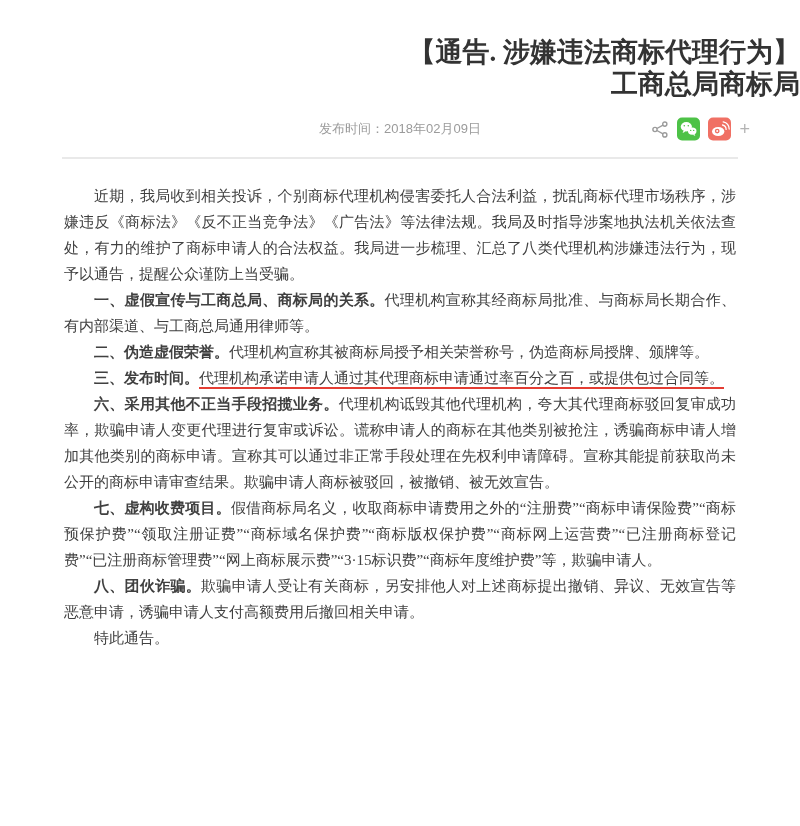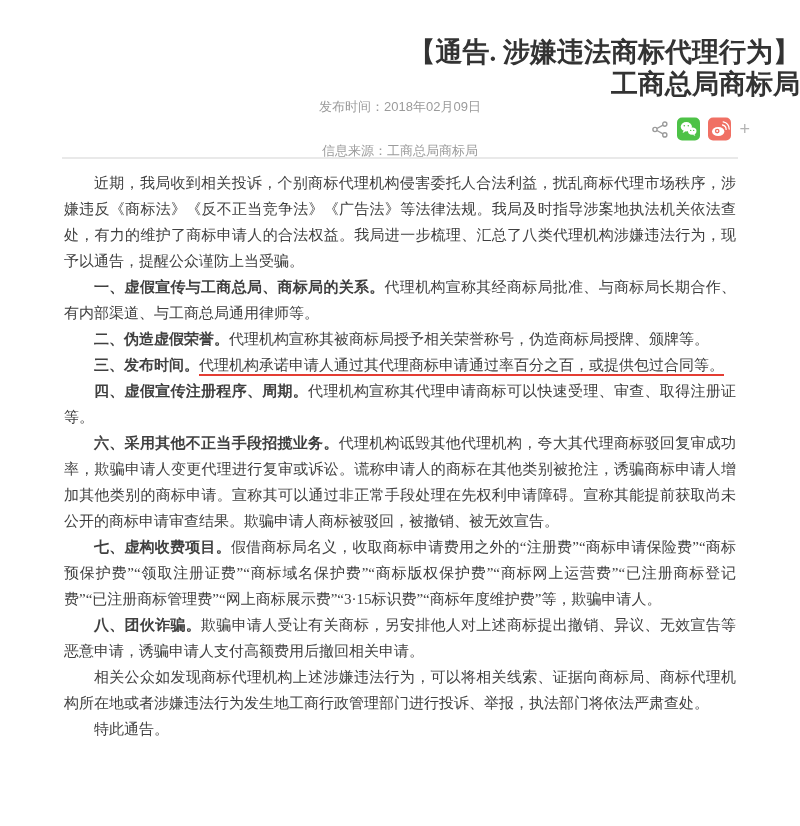--- a/index.html
+++ b/index.html
@@ -57,21 +57,21 @@
   
   .separator {
     width: 676px;
     margin: 13px auto 0;
     border-top: 2px solid #e9e9e9;
   }
 
   
   .content {
     width: 672px;
-    margin: 0 auto;
+    margin: 13px auto;
     padding-top: 11px;
     font-size: 15px;
     line-height: 26px;
     color: var(--body_color, #404040);
     text-align: justify;
   }
   .content p { margin: 0; text-indent: 2em; }
   .content .lead { font-weight: 700; }
   .red-underline {
     border-bottom: 2px solid var(--underline_red, #e43d33);
@@ -83,21 +83,20 @@
 
 <div class="page">
 
   <div class="title-block">
     <div>【通告. 涉嫌违法商标代理行为】</div>
     <div>工商总局商标局</div>
   </div>
 
   <div class="meta-row">
     <span>发布时间：2018年02月09日</span>
-    <span>信息来源：工商总局商标局</span>
 
     <span class="share-bar">
       <span class="icon-btn">
         <svg width="18" height="18" viewBox="0 0 18 18">
           <circle cx="13.8" cy="3.6" r="2.1" fill="none" stroke="#9b9b9b" stroke-width="1.4"></circle>
           <circle cx="4.0" cy="9.0" r="2.1" fill="none" stroke="#9b9b9b" stroke-width="1.4"></circle>
           <circle cx="13.8" cy="14.4" r="2.1" fill="none" stroke="#9b9b9b" stroke-width="1.4"></circle>
           <line x1="5.9" y1="8.0" x2="12.0" y2="4.6" stroke="#9b9b9b" stroke-width="1.4"></line>
           <line x1="5.9" y1="10.0" x2="12.0" y2="13.4" stroke="#9b9b9b" stroke-width="1.4"></line>
         </svg>
@@ -131,27 +130,25 @@
 
   <div class="content">
     <p><b class="lead"></b><span>近期，我局收到相关投诉，个别商标代理机构侵害委托人合法利益，扰乱商标代理市场秩序，涉嫌违反《商标法》《反不正当竞争法》《广告法》等法律法规。我局及时指导涉案地执法机关依法查处，有力的维护了商标申请人的合法权益。我局进一步梳理、汇总了八类代理机构涉嫌违法行为，现予以通告，提醒公众谨防上当受骗。</span></p>
 
     <p><b class="lead">一、虚假宣传与工商总局、商标局的关系。</b><span>代理机构宣称其经商标局批准、与商标局长期合作、有内部渠道、与工商总局通用律师等。</span></p>
 
     <p><b class="lead">二、伪造虚假荣誉。</b><span>代理机构宣称其被商标局授予相关荣誉称号，伪造商标局授牌、颁牌等。</span></p>
 
     <p><b class="lead">三、发布时间。</b><span class="red-underline">代理机构承诺申请人通过其代理商标申请通过率百分之百，或提供包过合同等。</span></p>
 
-    <p><b class="lead">四、虚假宣传注册程序、周期。</b><span>代理机构宣称其代理申请商标可以快速受理、审查、取得注册证等。</span></p>
 
 
     <p><b class="lead">六、采用其他不正当手段招揽业务。</b><span>代理机构诋毁其他代理机构，夸大其代理商标驳回复审成功率，欺骗申请人变更代理进行复审或诉讼。谎称申请人的商标在其他类别被抢注，诱骗商标申请人增加其他类别的商标申请。宣称其可以通过非正常手段处理在先权利申请障碍。宣称其能提前获取尚未公开的商标申请审查结果。欺骗申请人商标被驳回，被撤销、被无效宣告。</span></p>
 
     <p><b class="lead">七、虚构收费项目。</b><span>假借商标局名义，收取商标申请费用之外的“注册费”“商标申请保险费”“商标预保护费”“领取注册证费”“商标域名保护费”“商标版权保护费”“商标网上运营费”“已注册商标登记费”“已注册商标管理费”“网上商标展示费”“3·15标识费”“商标年度维护费”等，欺骗申请人。</span></p>
 
     <p><b class="lead">八、团伙诈骗。</b><span>欺骗申请人受让有关商标，另安排他人对上述商标提出撤销、异议、无效宣告等恶意申请，诱骗申请人支付高额费用后撤回相关申请。</span></p>
 
-    <p><b class="lead"></b><span>相关公众如发现商标代理机构上述涉嫌违法行为，可以将相关线索、证据向商标局、商标代理机构所在地或者涉嫌违法行为发生地工商行政管理部门进行投诉、举报，执法部门将依法严肃查处。</span></p>
 
     <p><b class="lead"></b><span>特此通告。</span></p>
   </div>
 
 </div>
 
 </body></html>

